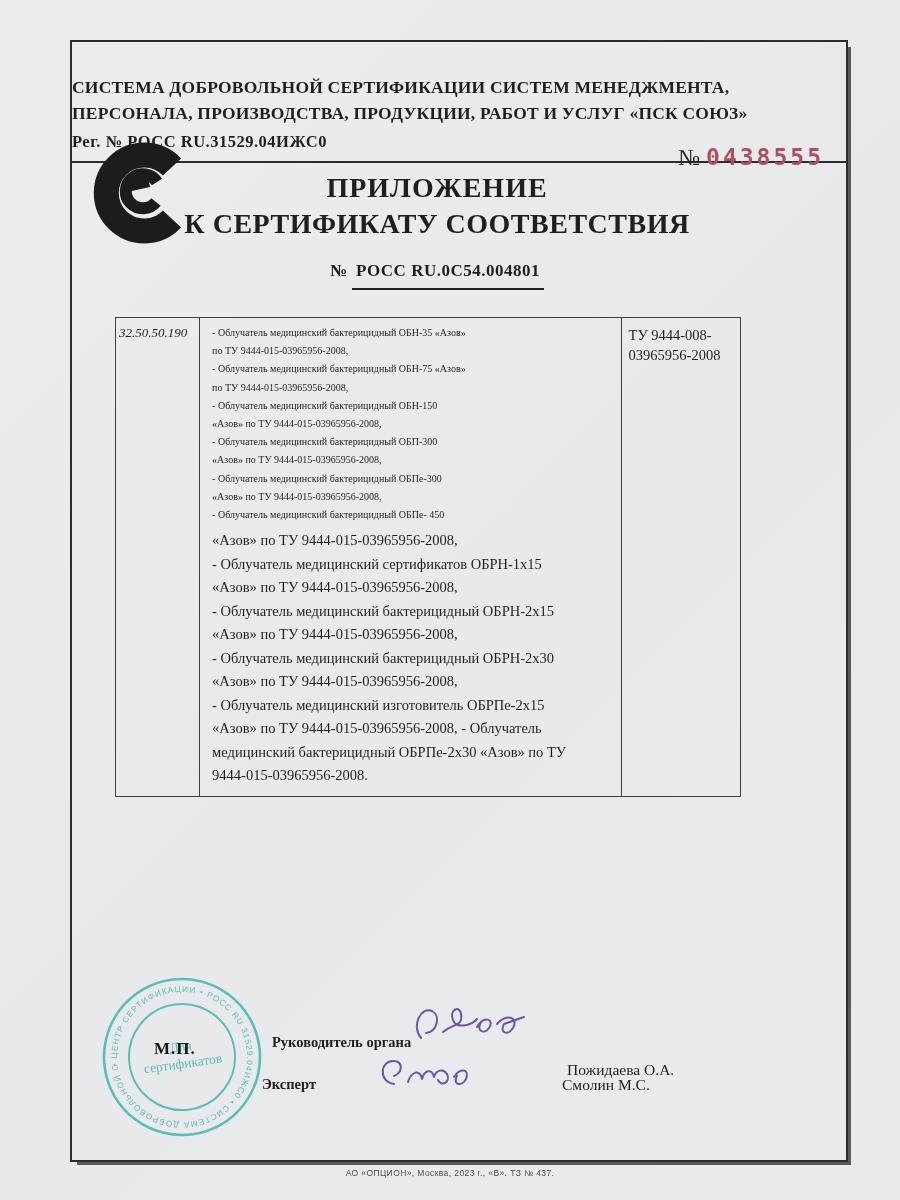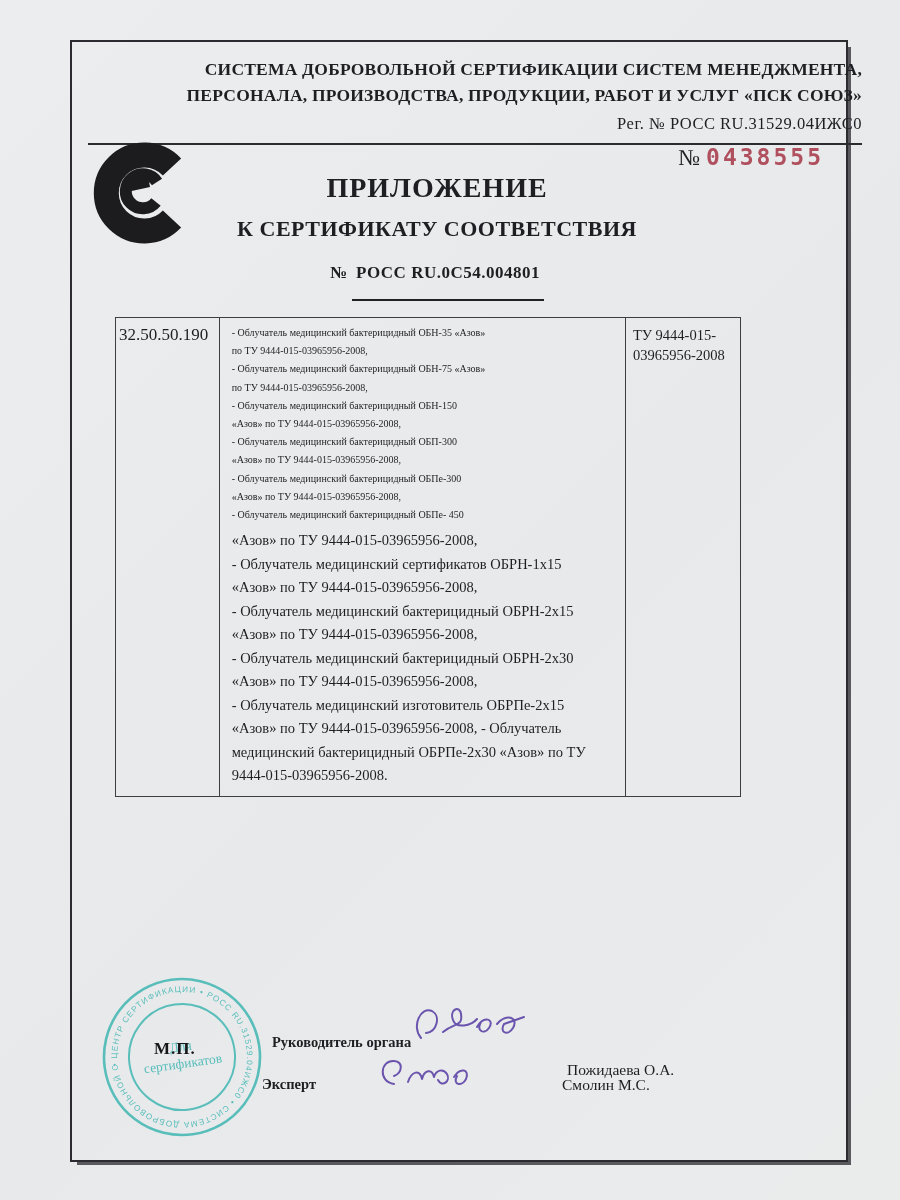--- a/index.html
+++ b/index.html
@@ -15,57 +15,57 @@
     position:absolute; inset:0;
     background:linear-gradient(135deg,#ebedee 0%, #e7e9eb 55%, #eaecec 100%);
   }
   .frame {
     position:absolute; left:70px; top:40px; width:778px; height:1122px;
     border:2px solid #2c2c30;
     box-shadow:5px 5px 0 -2px #5a5a5e;
     background:transparent;
   }
   .cert-header {
-    position:absolute; left:16px; top:0; width:100%;
-    text-align:right; padding-top:14px; padding-bottom:9px;
+    position:absolute; left:0; top:0; width:100%;
+    text-align:left; padding-top:32px; padding-bottom:9px;
     border-bottom:2px solid #2c2c30;
   }
   .cert-header .h-line { font-weight:bold; font-size:17.5px; line-height:1.5; letter-spacing:.2px; }
-  .cert-header .reg-line { font-weight:normal; font-size:16.5px; margin-top:5px; letter-spacing:.5px; }
+  .cert-header .reg-line { font-weight:bold; font-size:16.5px; margin-top:5px; letter-spacing:.5px; }
 
   .serial {
     position:absolute; top:102px; right:22px;
     font-size:23px; white-space:nowrap;
   }
   .serial .pfx { font-family:"Liberation Serif",serif; color:#222; margin-right:6px; }
   .serial .num { font-family:"DejaVu Sans Mono",monospace; color:#b04f5e; letter-spacing:3px; font-weight:bold; }
 
   .logo { position:absolute; left:18px; top:98px; }
 
   .title-block { position:absolute; left:0; top:130px; width:100%; text-align:center; transform:translateX(-22px); }
   .title-block .t1 { font-weight:bold; font-size:28px; letter-spacing:1px; }
-  .title-block .t2 { font-weight:bold; font-size:22px; letter-spacing:.5px; margin-top:12px; }
+  .title-block .t2 { font-weight:bold; font-size:28px; letter-spacing:.5px; margin-top:4px; }
   .cert-num-line { margin-top:21px; font-size:17px; font-weight:bold; }
   .cert-num-line .n-pfx { margin-right:5px; }
-  .cert-num-line .n-val { border-bottom:2px solid #222; padding:0 4px 17px 4px; letter-spacing:.5px; }
+  .cert-num-line .n-val { border-bottom:2px solid #222; padding:0 4px 8px 4px; letter-spacing:.5px; }
 
   table.main {
     position:absolute; left:43px; top:275px; width:626px;
     border-collapse:collapse;
   }
   table.main th, table.main td {
     border:1.5px solid #3d3d42;
     vertical-align:top;
     text-align:left;
     font-weight:normal;
   }
   th.c1 { width:87px;  font-size:15px; padding:5px 4px; }
   th.c2 { width:386px; font-size:14.5px; padding:5px 10px; }
   th.c3 { width:153px; font-size:13.5px; padding:5px 7px; line-height:1.35; }
-  td.c1 { font-size:17px; padding:7px 3px; text-align:left; }
+  td.c1 { font-size:13px; padding:7px 3px; text-align:left;font-style:italic; }
   td.c2 { padding:6px 10px 8px 12px; }
   td.c3 { font-size:14.5px; padding:7px 7px; line-height:1.4; }
   th.c2 { height:57px; }
   .pl-t { font-size:10px; line-height:18.2px; }
   .pl-l { font-size:14.5px; line-height:23.5px; }
   .loose-group { margin-top:5px; }
 
   .stamp-wrap { position:absolute; left:28px; top:933px; }
   .mp-label {
     position:absolute; left:82px; top:997px;
@@ -145,21 +145,21 @@
             <div class="pl-l">«Азов» по ТУ 9444-015-03965956-2008,</div>
             <div class="pl-l">- Облучатель медицинский бактерицидный ОБРН-2х30</div>
             <div class="pl-l">«Азов» по ТУ 9444-015-03965956-2008,</div>
             <div class="pl-l">- Облучатель медицинский изготовитель ОБРПе-2х15</div>
             <div class="pl-l">«Азов» по ТУ 9444-015-03965956-2008, - Облучатель</div>
             <div class="pl-l">медицинский бактерицидный ОБРПе-2х30 «Азов» по ТУ</div>
             <div class="pl-l">9444-015-03965956-2008.</div>
           </div>
         </td>
         <td class="c3">
-          <div>ТУ 9444-015-</div>
+          <div>ТУ 9444-008-</div>
           <div>03965956-2008</div>
         </td>
       </tr>
     </tbody>
       </table>
 
     <div class="stamp-wrap">
       <svg width="164" height="164" viewBox="0 0 164 164" style="opacity:.82; transform:rotate(-8deg);">
         <circle cx="82" cy="82" r="78" fill="none" stroke="#3ab5b0" stroke-width="2.6"></circle>
         <circle cx="82" cy="82" r="53" fill="none" stroke="#3ab5b0" stroke-width="2"></circle>
@@ -184,13 +184,14 @@
     <div class="sig-role role-2">Эксперт</div>
     <div class="sig-name name-2">Смолин М.С.</div>
     <div class="sig-svg-2">
       <svg width="120" height="48" viewBox="0 0 120 48">
         <path d="M22 32 C6 30 8 8 22 9 C32 10 30 21 22 24 M36 30 C40 18 48 18 50 27 C52 18 60 16 62 25 C64 18 71 16 75 22 C79 29 70 36 66 28 M82 25 C88 15 98 17 94 27 C90 35 80 33 85 24" fill="none" stroke="#6a54ad" stroke-width="2" stroke-linecap="round" stroke-linejoin="round"></path>
       </svg>
     </div>
 
   </div>
 
+  <div class="footer">АО «ОПЦИОН», Москва, 2023 г., «В». ТЗ № 437.</div>
 </div>
 
 </body></html>

